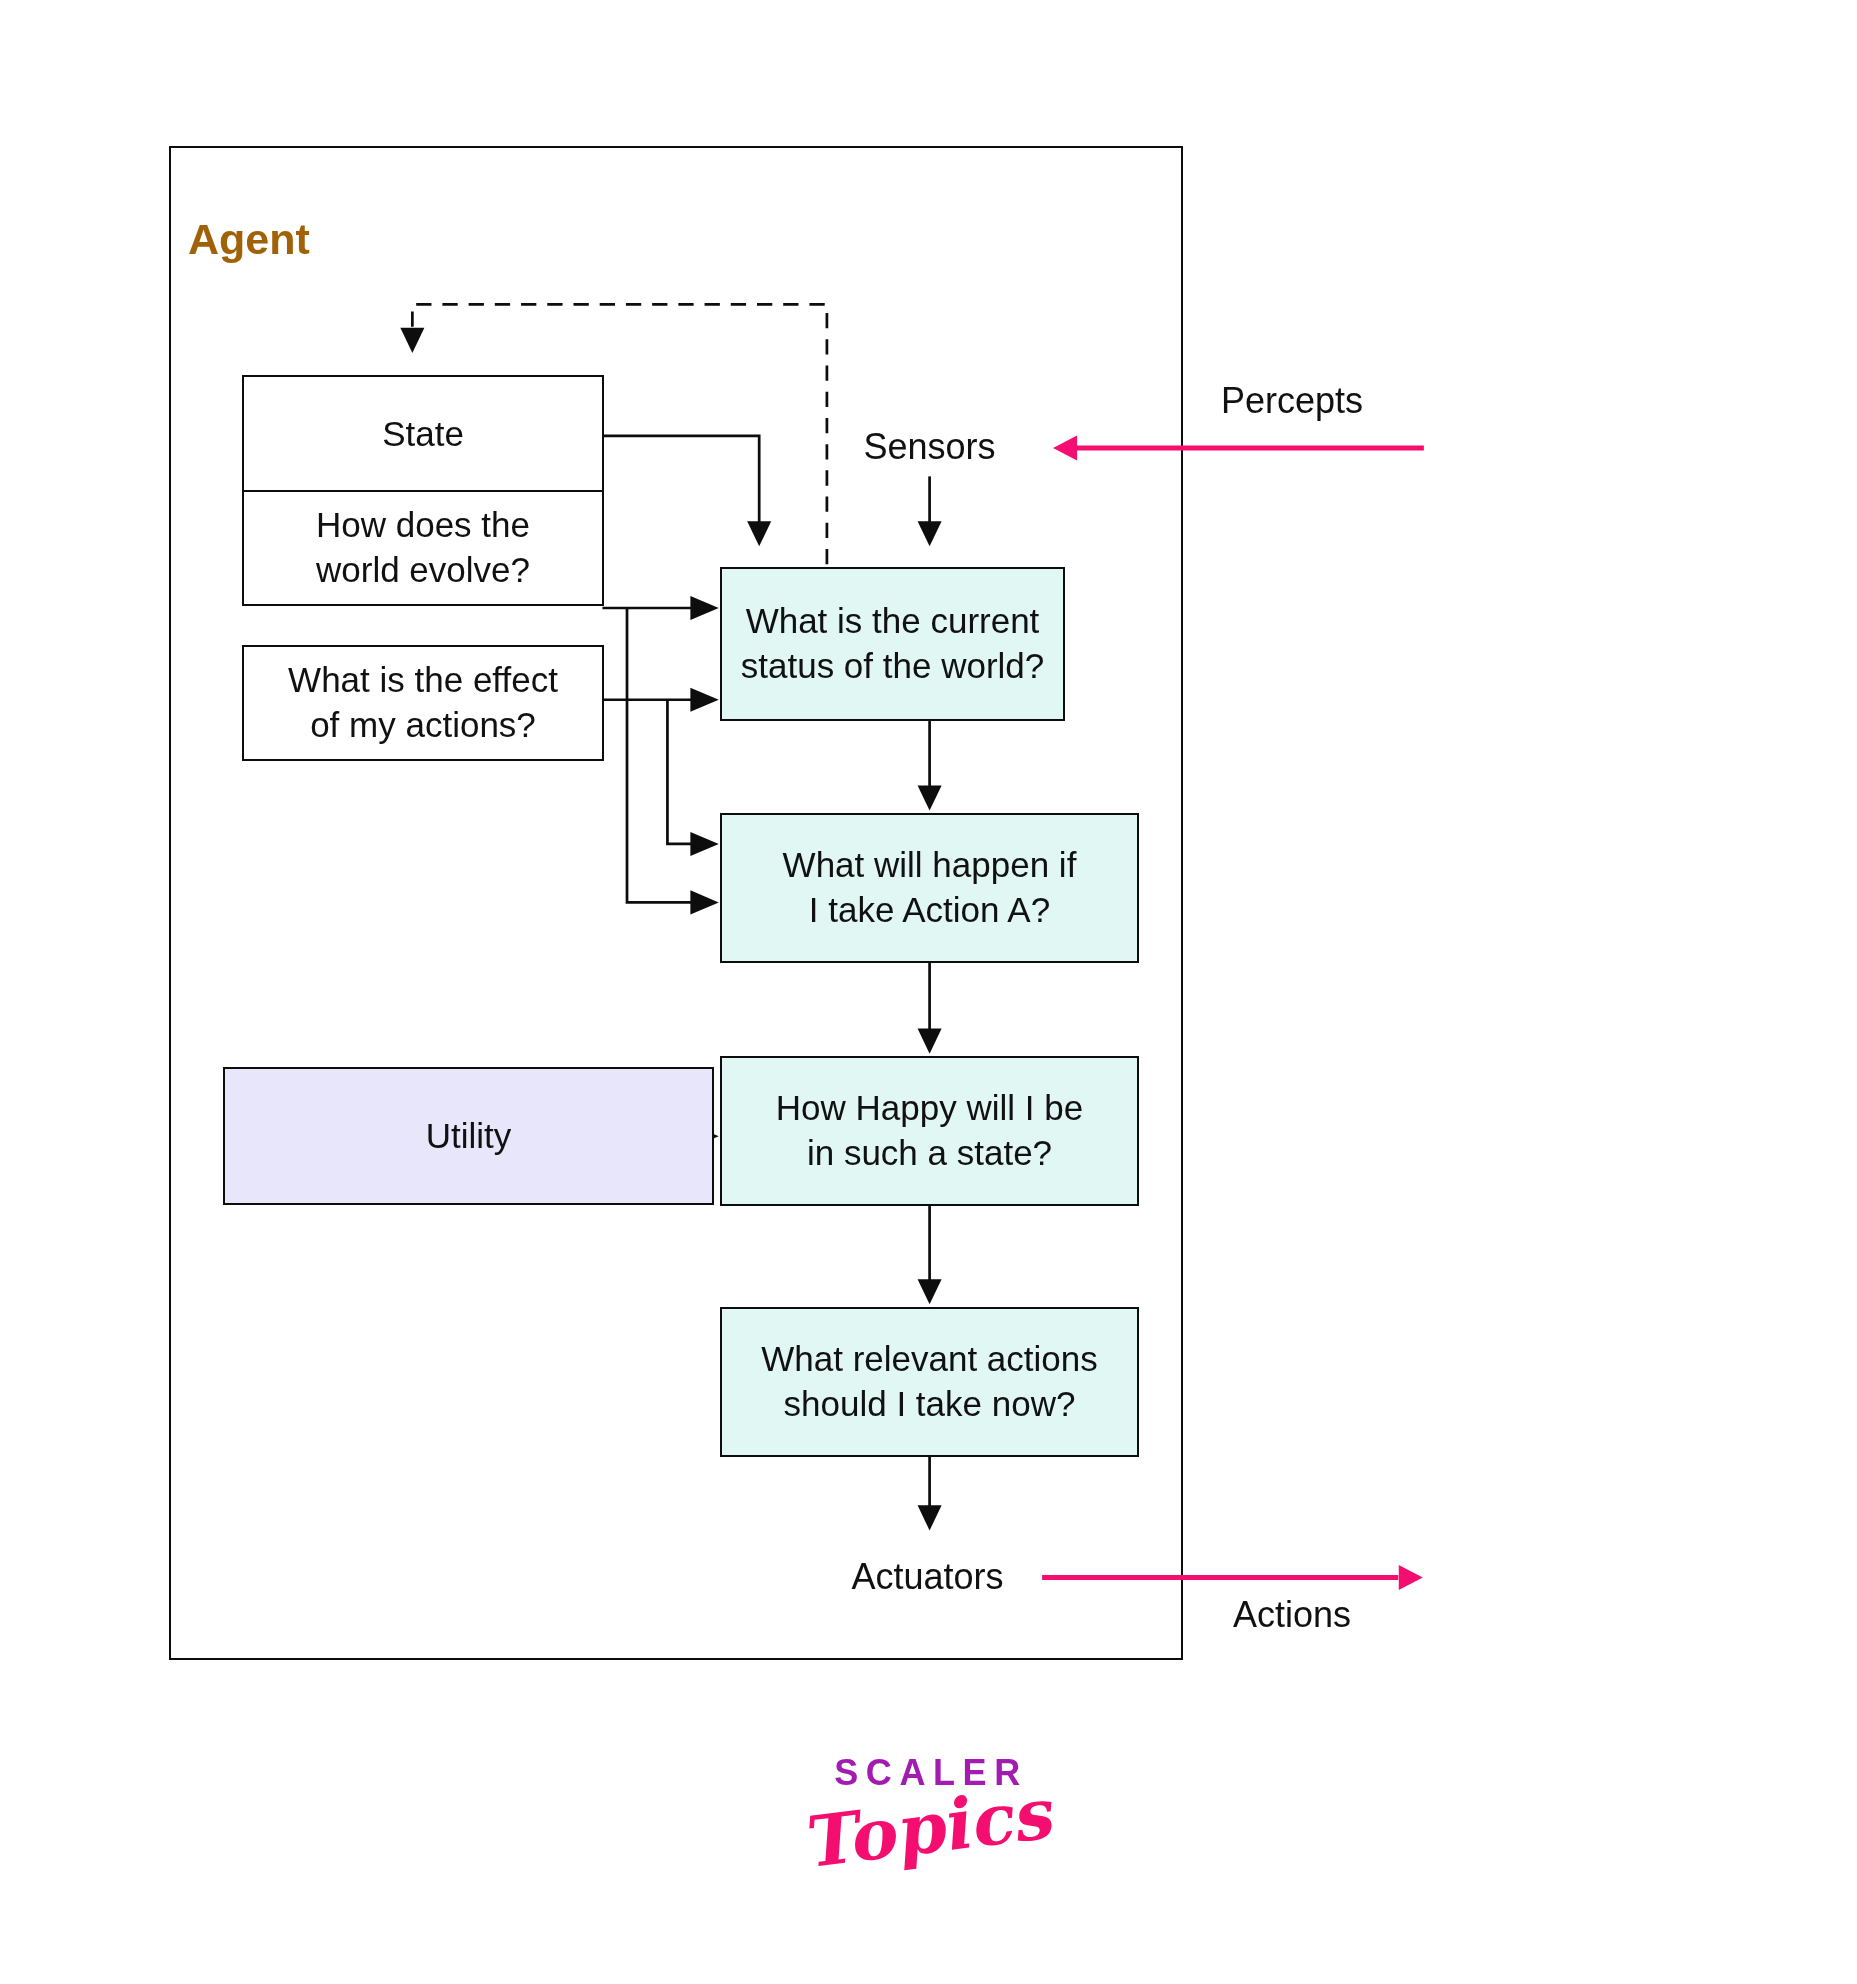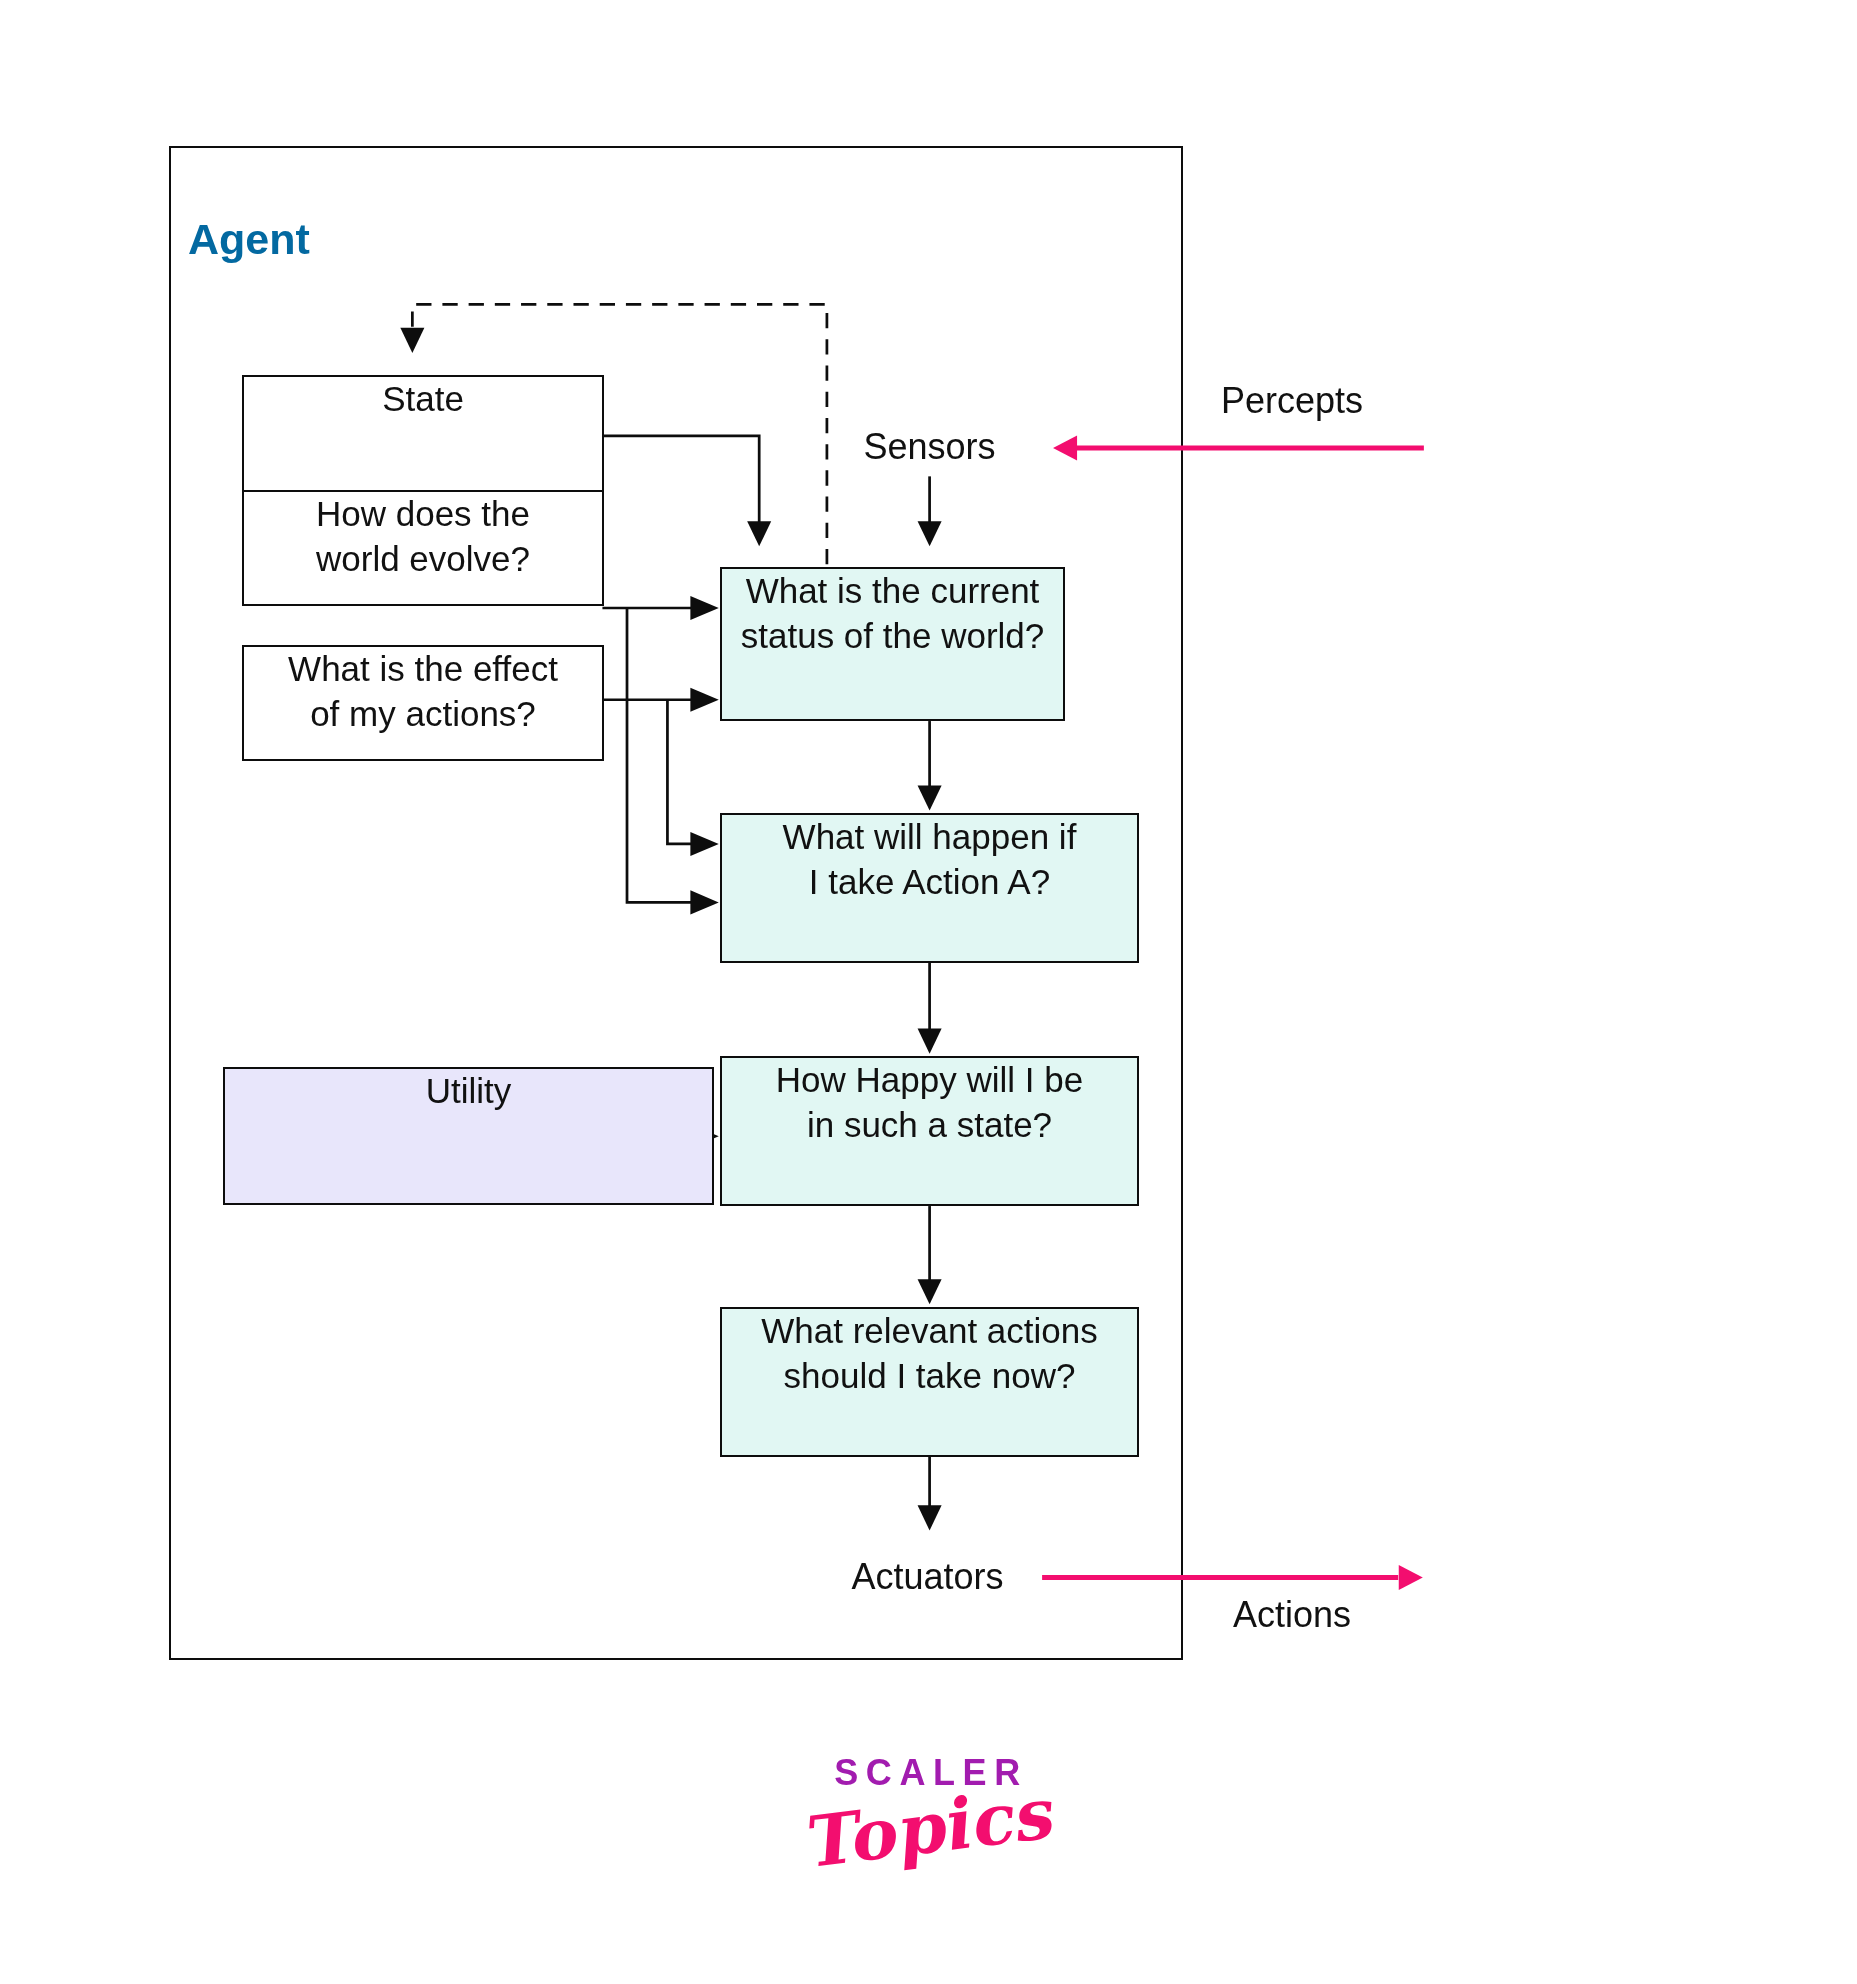--- a/index.html
+++ b/index.html
@@ -20,34 +20,34 @@
     display:flex; align-items:center; justify-content:center;
   }
 
   
   svg.wires { position:absolute; left:0; top:0; z-index:2; }
 
   
   .node {
     position:absolute; box-sizing:border-box; z-index:3;
     border:2.7px solid #0d0d0d; background:#ffffff;
-    display:flex; justify-content:center;
+    display:flex; align-items:center; justify-content:center;
     text-align:center; font-size:35px; line-height:1.28;
     white-space:pre-line;
   }
   .node.mint { background:#e1f7f3; }
   .node.lav  { background:#e8e6fb; }
 
   
   .flabel {
     position:absolute; z-index:3; text-align:center;
     font-size:36px; line-height:1.1; white-space:nowrap;
   }
   #agent-label {
-    font-size:43px; font-weight:bold; color:#0369a1; text-align:left;
+    font-size:43px; font-weight:bold; color:#a16207; text-align:left;
   }
   #env-label { font-size:37px; }
 
   
   #logo { position:absolute; z-index:3; text-align:center; }
   #logo-brand {
     font-size:36px; font-weight:bold; letter-spacing:7.6px;
     color:#a21caf;
   }
   #logo-sub {

